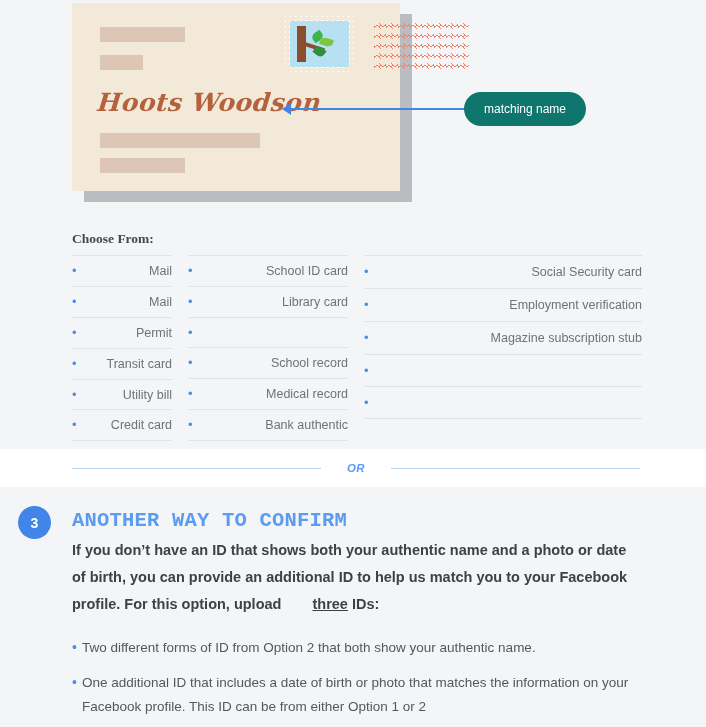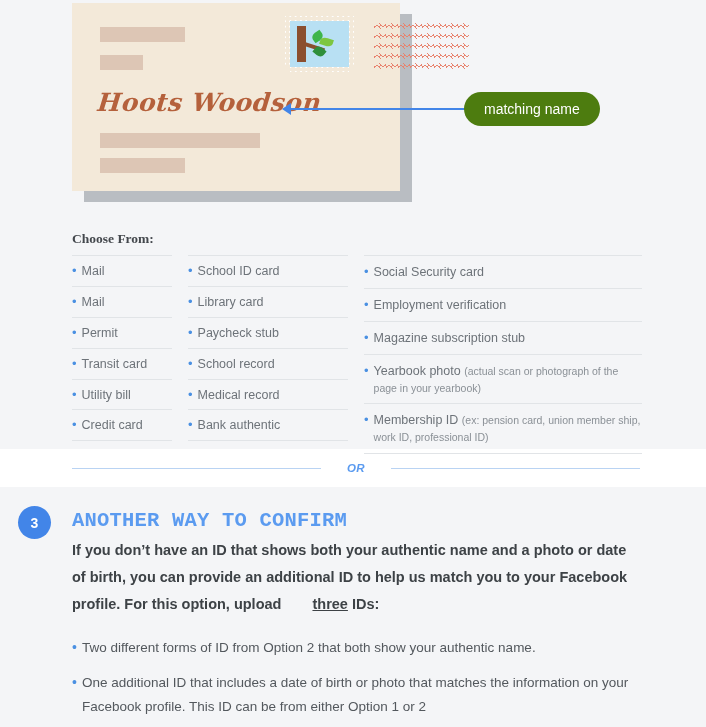--- a/index.html
+++ b/index.html
@@ -163,23 +163,23 @@
     border-top: 6px solid transparent;
     border-bottom: 6px solid transparent;
     border-right: 9px solid #4285e8;
   }
   .callout-pill {
     position: absolute;
     left: 464px; top: 92px;
     height: 34px;
     padding: 0 20px;
     border-radius: 17px;
-    background: #4d7c0f;
+    background: #0f766e;
     color: #ffffff;
-    font-size: 14px;
+    font-size: 12px;
     display: flex;
     align-items: center;
     justify-content: center;
     white-space: nowrap;
   }
 
   
   .choose-title {
     position: absolute;
     left: 72px; top: 231px;
@@ -211,21 +211,21 @@
     align-items: flex-start;
   }
   .li:last-child { border-bottom: 1px solid #e1e4e7; }
   .bullet {
     color: #4a90e2;
     font-size: 13px;
     line-height: 1.25;
     margin-right: 5px;
     flex: 0 0 auto;
   }
-  .li-text { flex: 1 1 auto; }
+  .li-text { flex: 1 1 auto; text-align: right; }
   .note { font-size: 10.5px; color: #8a9096; }
 
   .col-3 .li { padding: 8px 0 7px 0; }
 
   
   .or-wrap {
     position: absolute;
     left: 72px; top: 459px;
     width: 568px; height: 18px;
     display: flex;
@@ -369,21 +369,20 @@
       <div class="li">
           <span class="bullet">•</span>
           <span class="li-text">School ID card</span>
         </div>
       <div class="li">
           <span class="bullet">•</span>
           <span class="li-text">Library card</span>
         </div>
       <div class="li">
           <span class="bullet">•</span>
-          <span class="li-text">Paycheck stub</span>
         </div>
       <div class="li">
           <span class="bullet">•</span>
           <span class="li-text">School record</span>
         </div>
       <div class="li">
           <span class="bullet">•</span>
           <span class="li-text">Medical record</span>
         </div>
       <div class="li">
@@ -400,25 +399,23 @@
       <div class="li">
           <span class="bullet">•</span>
           <span class="li-text"><span>Employment verification</span></span>
         </div>
       <div class="li">
           <span class="bullet">•</span>
           <span class="li-text"><span>Magazine subscription stub</span></span>
         </div>
       <div class="li">
           <span class="bullet">•</span>
-          <span class="li-text"><span>Yearbook photo </span><span class="note">(actual scan or photograph of the page in your yearbook)</span></span>
-        </div>
-      <div class="li">
-          <span class="bullet">•</span>
-          <span class="li-text"><span>Membership ID </span><span class="note">(ex: pension card, union member ship, work ID, professional ID)</span></span>
+        </div>
+      <div class="li">
+          <span class="bullet">•</span>
         </div>
     </div>
 
   </div>
 
   <div class="or-wrap">
     <div class="or-rule"></div>
     <div class="or-text">OR</div>
     <div class="or-rule"></div>
   </div>

